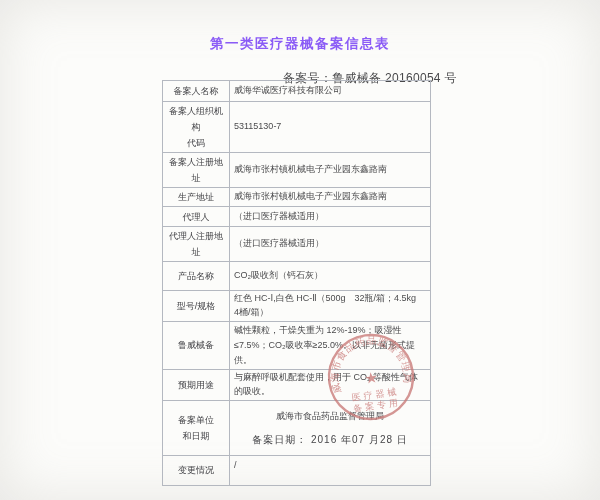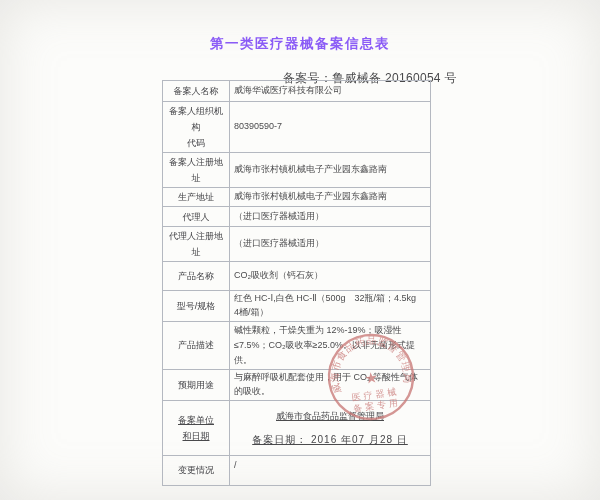--- a/index.html
+++ b/index.html
@@ -30,21 +30,21 @@
     padding:1px 4px;
     overflow:hidden;
   }
   td.lbl{width:58px;text-align:center;color:#424246;padding:1px 2px;margin-left:36px;}
   td.lbl span{display:block;line-height:16px;}
   td.val{padding-left:8px;padding-right:6px;color:#4b4b4d;}
   
   tr.r1{height:21px;} tr.r2{height:40px;} tr.r3{height:18px;}
   tr.r4{height:19px;} tr.r5{height:20px;} tr.r6{height:20px;}
   tr.r7{height:29px;} tr.r8{height:23px;} tr.r9{height:31px;}
-  tr.r10{height:26px;} tr.r11{height:23px;} tr.r12{height:55px;text-decoration:underline;}
+  tr.r10{height:26px;} tr.r11{height:23px;} tr.r12{height:55px;}
   tr.r13{height:30px;}
   tr.r9 td.val{line-height:15px;}
   tr.r13 td.val{vertical-align:top;padding-top:3px;}
   td.val-center{text-align:center;padding-left:56px;}
   td.val-center .org{font-size:9px;color:#47474a;margin-top:2px;}
   td.val-center .date{font-size:10px;color:#454548;letter-spacing:1px;margin-top:9px;}
   .stamp{
     position:absolute;left:321px;top:327px;width:100px;height:100px;
     transform:rotate(-8deg);
     opacity:0.78;pointer-events:none;
@@ -64,21 +64,21 @@
         <td class="lbl">
             <span>备案人名称</span>
           </td>
         <td class="val"><span>威海华诚医疗科技有限公司</span></td>
       </tr>
       <tr class="r2">
         <td class="lbl">
             <span>备案人组织机构</span>
             <span>代码</span>
           </td>
-        <td class="val"><span>80390590-7</span></td>
+        <td class="val"><span>53115130-7</span></td>
       </tr>
       <tr class="r3">
         <td class="lbl">
             <span>备案人注册地址</span>
           </td>
         <td class="val"><span>威海市张村镇机械电子产业园东鑫路南</span></td>
       </tr>
       <tr class="r4">
         <td class="lbl">
             <span>生产地址</span>
@@ -104,21 +104,21 @@
         <td class="val"><span>CO₂吸收剂（钙石灰）</span></td>
       </tr>
       <tr class="r8">
         <td class="lbl">
             <span>型号/规格</span>
           </td>
         <td class="val"><span>红色 HC-Ⅰ,白色 HC-Ⅱ（500g　32瓶/箱；4.5kg　4桶/箱）</span></td>
       </tr>
       <tr class="r9">
         <td class="lbl">
-            <span>产品描述</span>
+            <span>鲁威械备</span>
           </td>
         <td class="val"><span>碱性颗粒，干燥失重为 12%-19%；吸湿性≤7.5%；CO₂吸收率≥25.0%。以非无菌形式提供。</span></td>
       </tr>
       <tr class="r10">
         <td class="lbl">
             <span>预期用途</span>
           </td>
         <td class="val"><span>与麻醉呼吸机配套使用，用于 CO₂ 等酸性气体的吸收。</span></td>
       </tr>
       <tr class="r12">

